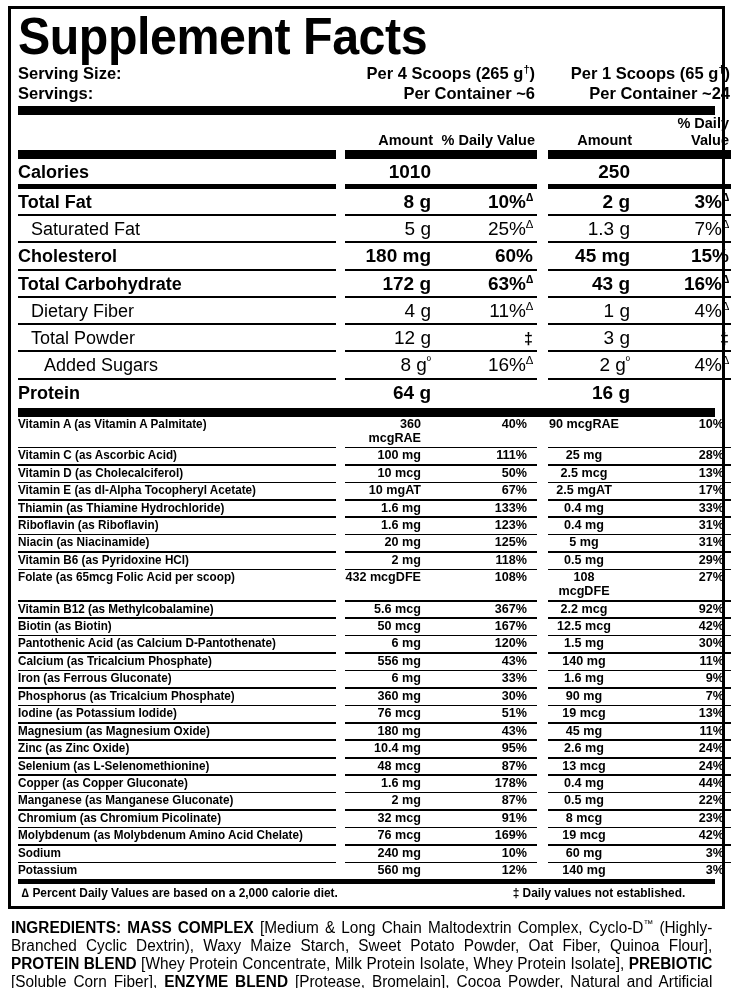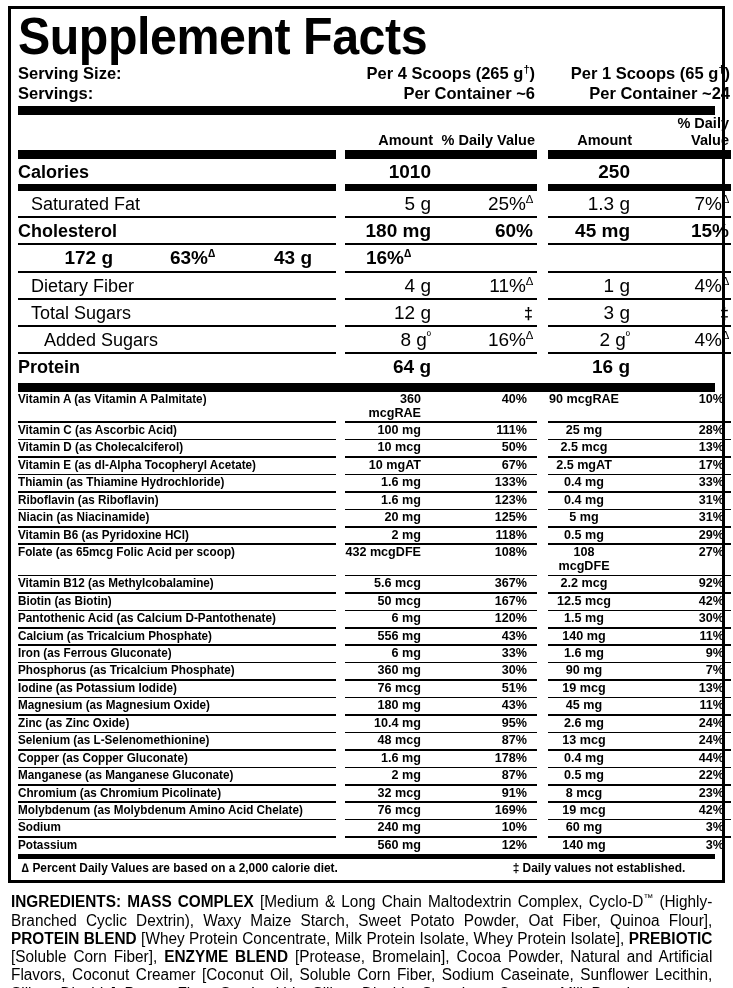--- a/index.html
+++ b/index.html
@@ -229,20 +229,29 @@
           <div class="c-amt2">250</div>
           <div class="c-dv2"></div>
         </div>
         <div class="seg h5">
           <div class="s-name"></div>
           <div class="s-gap"></div>
           <div class="s-mid"></div>
           <div class="s-gap2"></div>
           <div class="s-right"></div>
         </div>
+        <div class="nrow bold">
+          <div class="c-name">Total Fat</div>
+          <div class="c-gap"></div>
+          <div class="c-amt1">8 g</div>
+          <div class="c-dv1">10%<sup class="sym">∆</sup></div>
+          <div class="c-gap2"></div>
+          <div class="c-amt2">2 g</div>
+          <div class="c-dv2">3%<sup class="sym">∆</sup></div>
+        </div>
         <div class="seg h2">
           <div class="s-name"></div>
           <div class="s-gap"></div>
           <div class="s-mid"></div>
           <div class="s-gap2"></div>
           <div class="s-right"></div>
         </div>
         <div class="nrow ind1">
           <div class="c-name">Saturated Fat</div>
           <div class="c-gap"></div>
@@ -269,20 +278,21 @@
           <div class="c-dv2">15%</div>
         </div>
         <div class="seg h2">
           <div class="s-name"></div>
           <div class="s-gap"></div>
           <div class="s-mid"></div>
           <div class="s-gap2"></div>
           <div class="s-right"></div>
         </div>
         <div class="nrow bold">
+          <div class="c-name">Total Carbohydrate</div>
           <div class="c-gap"></div>
           <div class="c-amt1">172 g</div>
           <div class="c-dv1">63%<sup class="sym">∆</sup></div>
           <div class="c-gap2"></div>
           <div class="c-amt2">43 g</div>
           <div class="c-dv2">16%<sup class="sym">∆</sup></div>
         </div>
         <div class="seg h2">
           <div class="s-name"></div>
           <div class="s-gap"></div>
@@ -300,21 +310,21 @@
           <div class="c-dv2">4%<sup class="sym">∆</sup></div>
         </div>
         <div class="seg h2">
           <div class="s-name"></div>
           <div class="s-gap"></div>
           <div class="s-mid"></div>
           <div class="s-gap2"></div>
           <div class="s-right"></div>
         </div>
         <div class="nrow ind1">
-          <div class="c-name">Total Sugars</div>
+          <div class="c-name">Total Powder</div>
           <div class="c-gap"></div>
           <div class="c-amt1">12 g</div>
           <div class="c-dv1"><span class="dbl">‡</span></div>
           <div class="c-gap2"></div>
           <div class="c-amt2">3 g</div>
           <div class="c-dv2"><span class="dbl">‡</span></div>
         </div>
         <div class="seg h2">
           <div class="s-name"></div>
           <div class="s-gap"></div>

